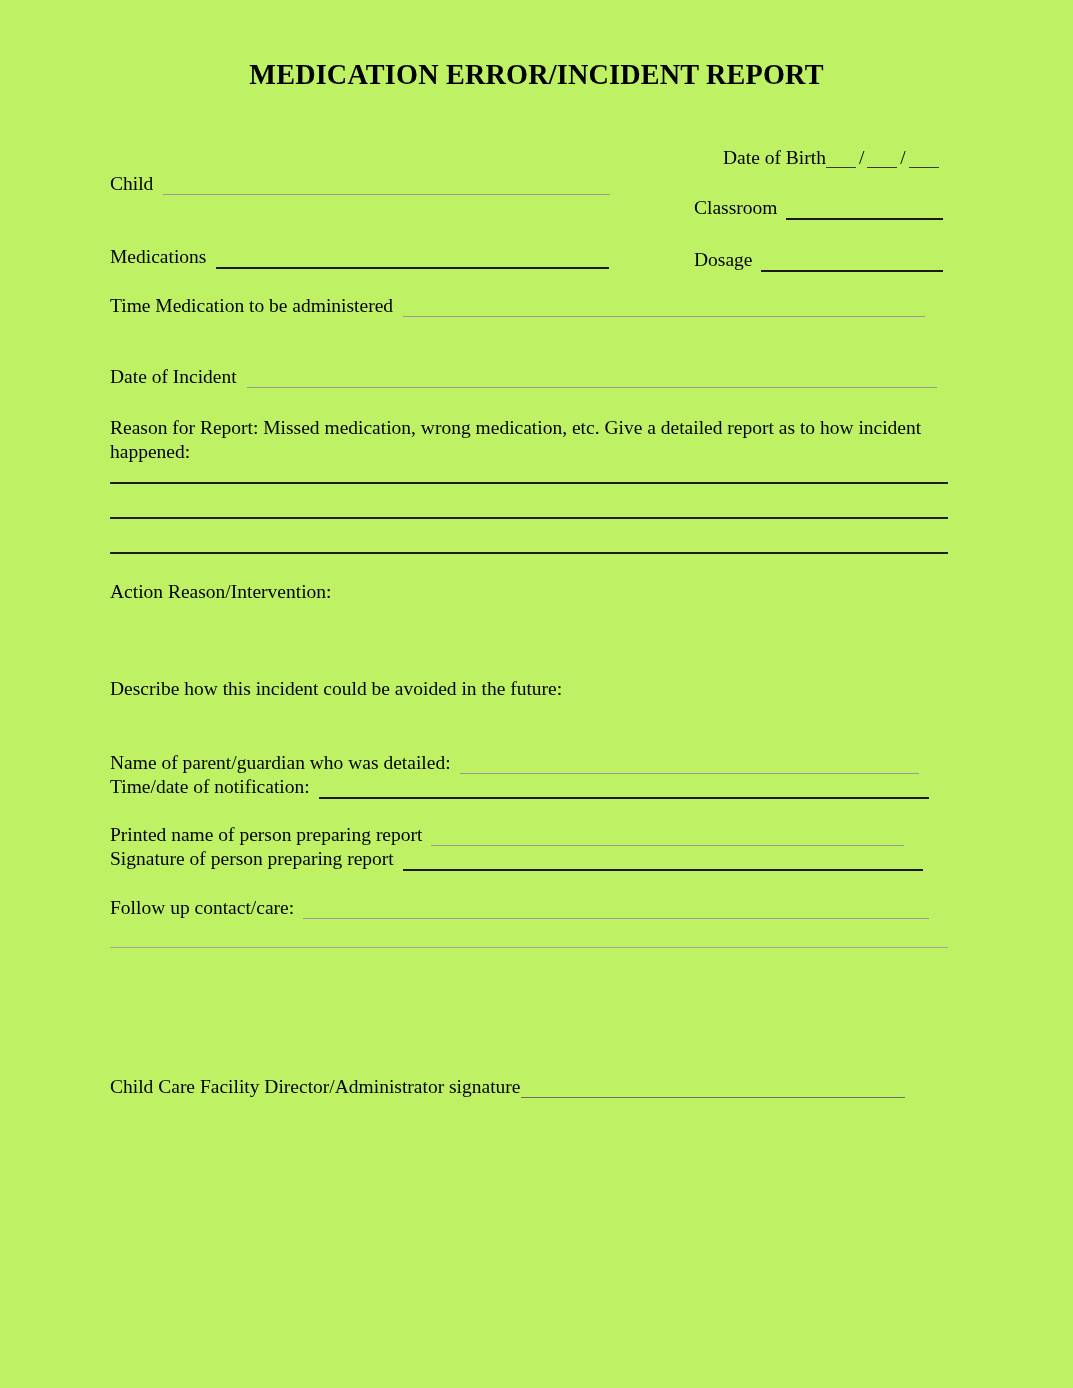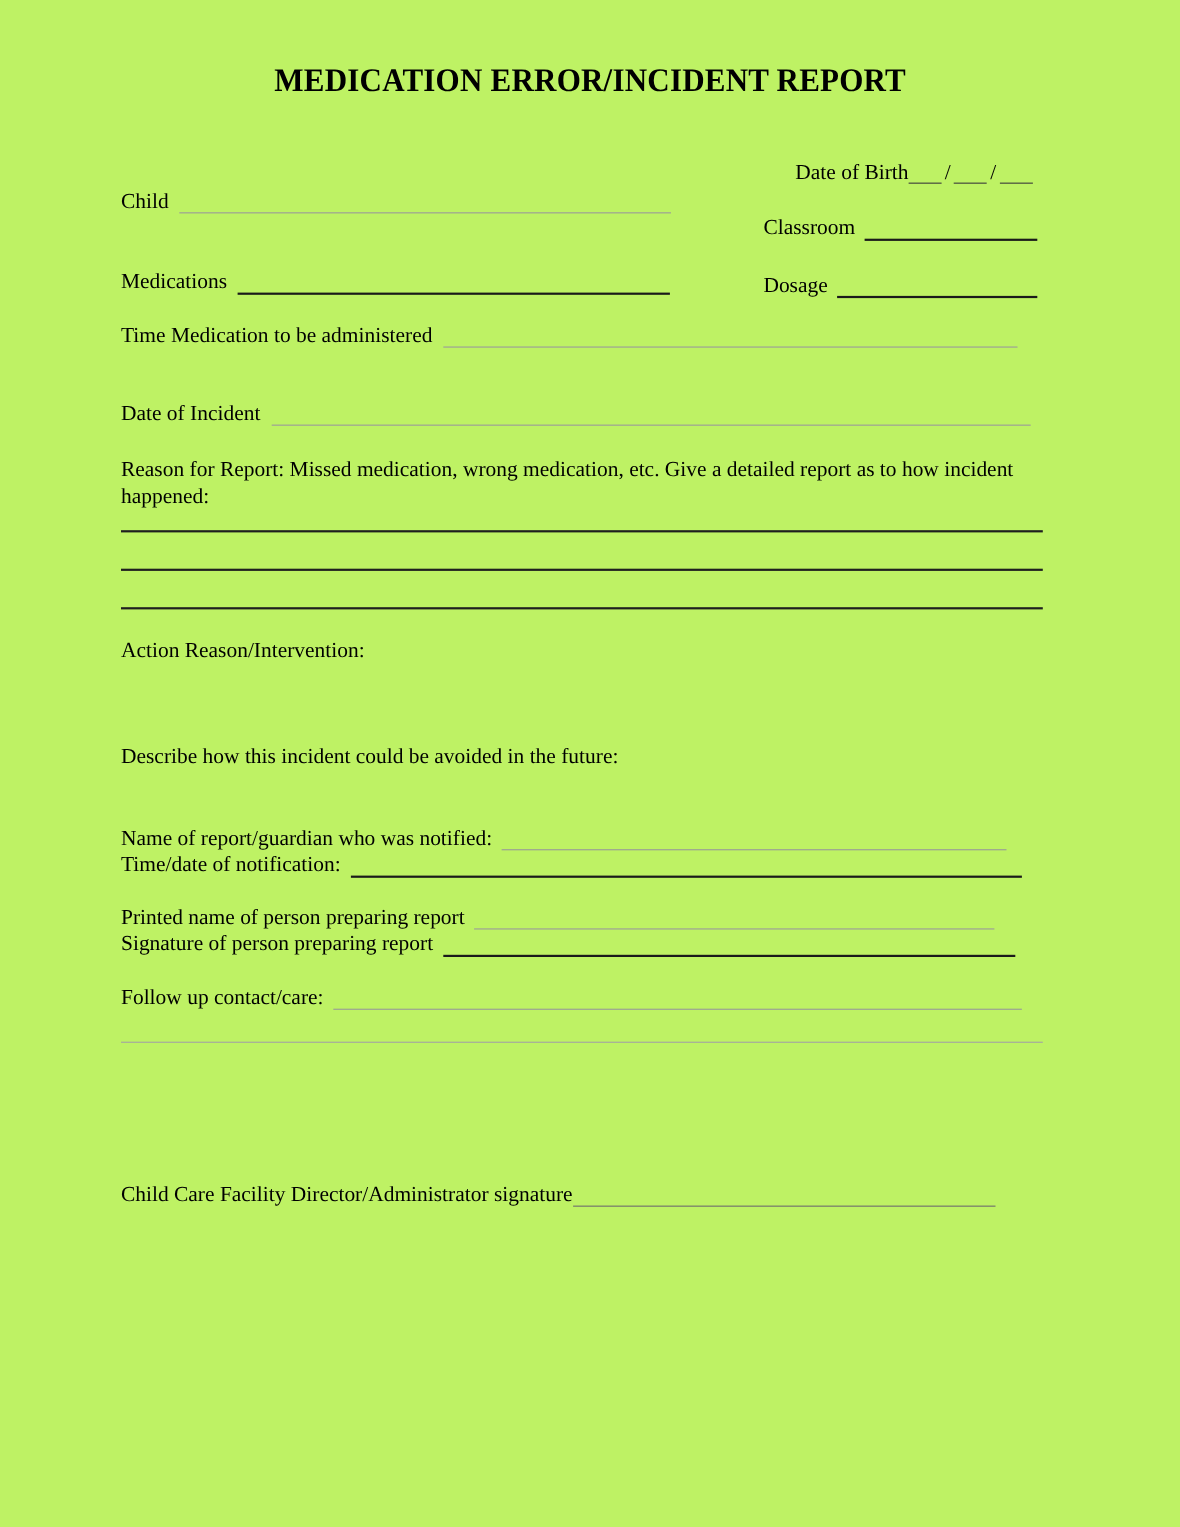--- a/index.html
+++ b/index.html
@@ -166,21 +166,21 @@
 
   <div class="row" style="top:581px; left:110px;">
     <span class="lbl">Action Reason/Intervention:</span>
   </div>
 
   <div class="row" style="top:678px; left:110px;">
     <span class="lbl">Describe how this incident could be avoided in the future:</span>
   </div>
 
   <div class="row" style="top:752px; left:110px;">
-    <span class="lbl">Name of report/guardian who was notified:</span>
+    <span class="lbl">Name of parent/guardian who was detailed:</span>
     <span class="rule light" style="width:459px; margin-left:9px;"></span>
   </div>
 
   <div class="row" style="top:776px; left:110px;">
     <span class="lbl">Time/date of notification:</span>
     <span class="rule dark" style="width:610px; margin-left:9px;"></span>
   </div>
 
   <div class="row" style="top:824px; left:110px;">
     <span class="lbl">Printed name of person preparing report</span>

